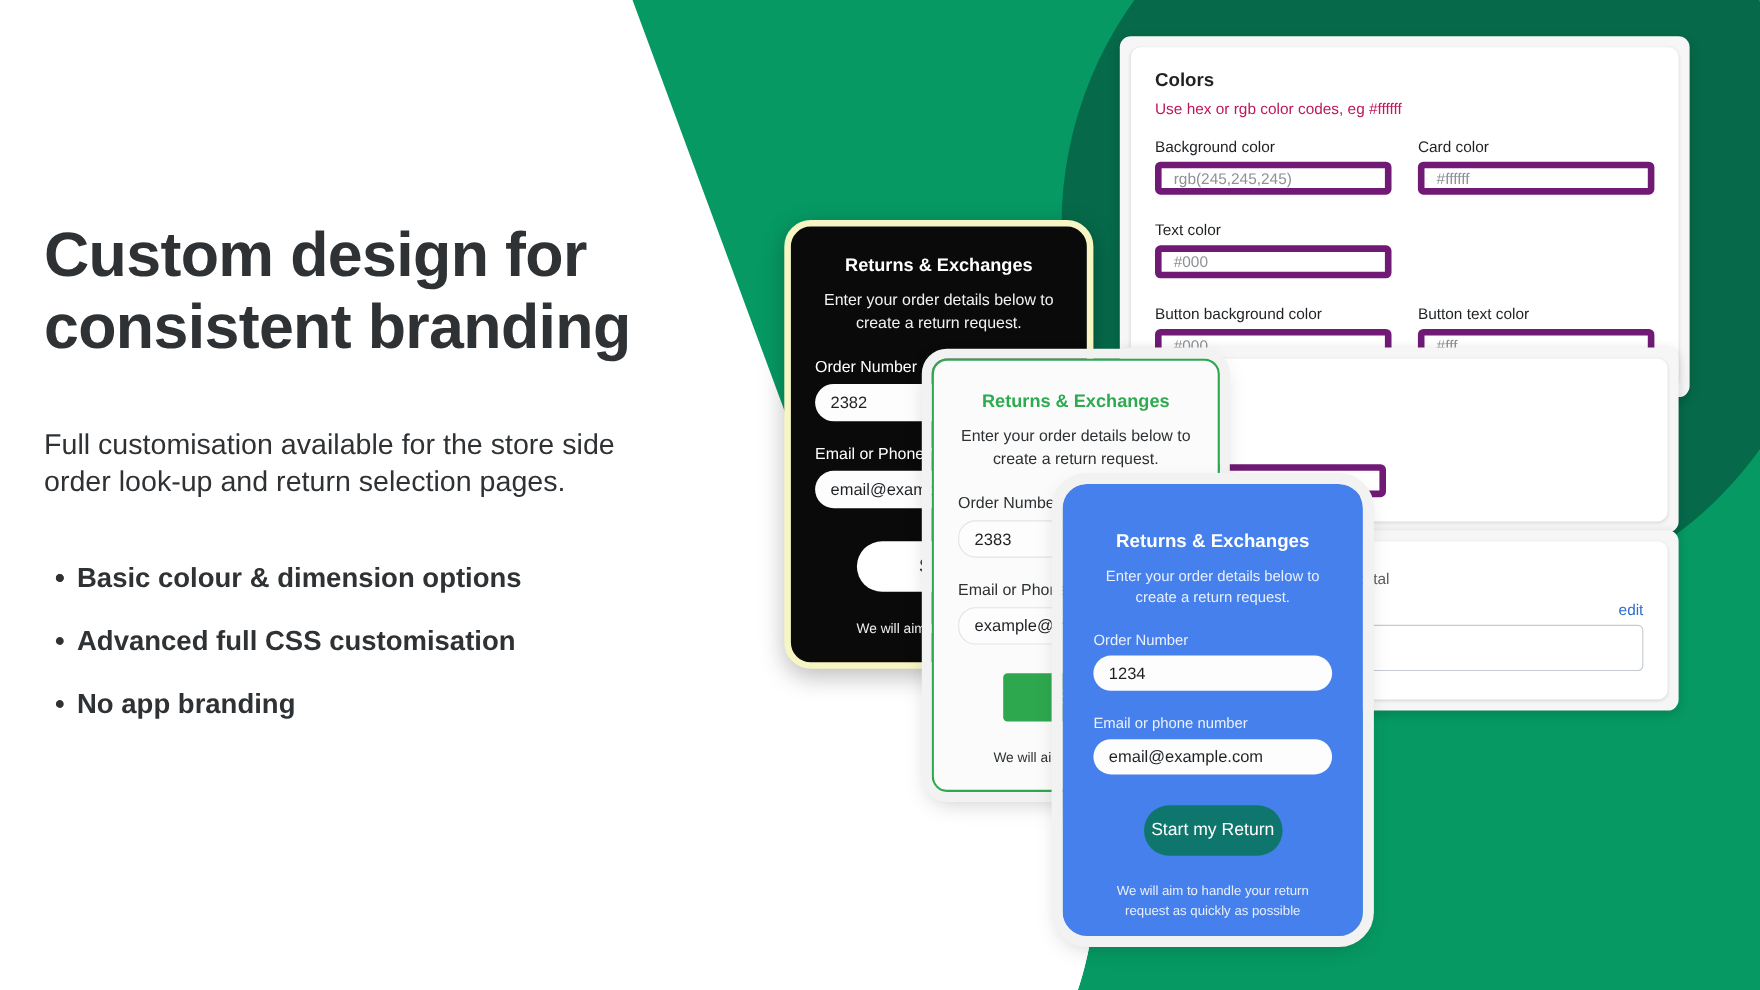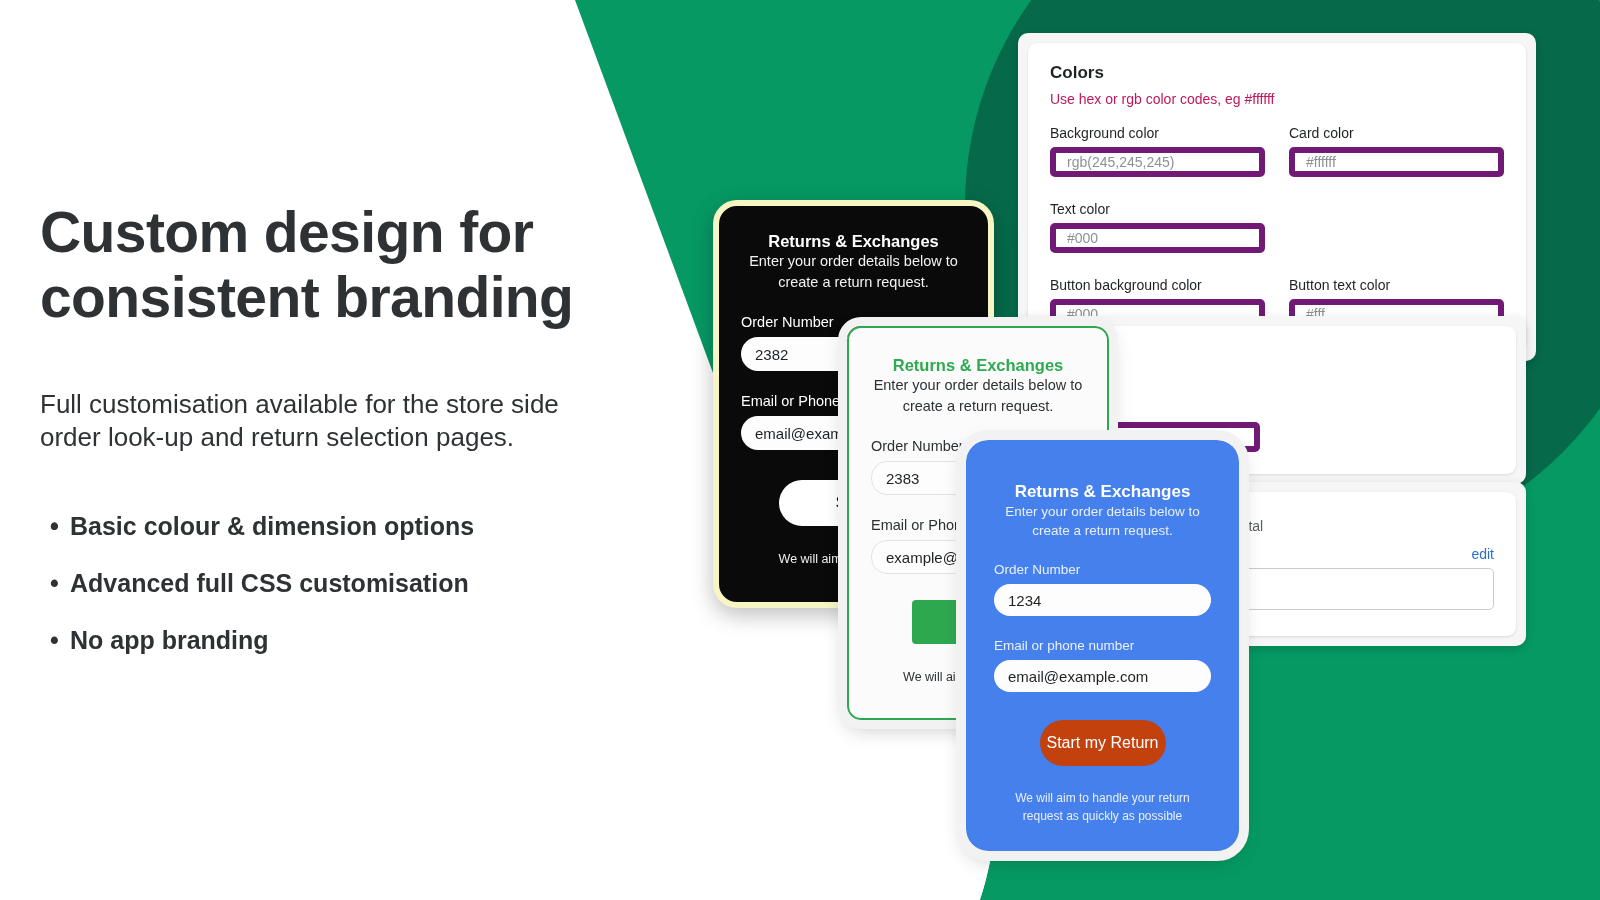--- a/index.html
+++ b/index.html
@@ -73,21 +73,21 @@
     height:42px; font-size:14px; color:#8c9196;
     display:flex; align-items:center; padding:0 11px; margin-top:6px;
     white-space:nowrap; overflow:hidden;
   }
 
   
   .phone { position:absolute; z-index:10; }
   .phone-shell { border-radius:22px; box-shadow:0 7px 22px rgba(0,0,0,.26); }
   .phone-inner { padding:26px 22px 20px 22px; }
   .ph-title { text-align:center; font-weight:bold; }
-  .ph-sub   { text-align:center; margin-top:0; line-height:1.42; }
+  .ph-sub   { text-align:center; margin-top:12px; line-height:1.42; }
   .ph-flabel{ margin-top:22px; font-size:14.5px; }
   .ph-input {
     margin-top:7px; background:#fdfdfd; display:flex; align-items:center;
     font-size:15px; color:#1f2225; height:34px; padding:0 14px;
     white-space:nowrap; overflow:hidden;
   }
   .ph-btn {
     margin:30px auto 0 auto; display:flex; align-items:center;
     justify-content:center; font-size:17px; font-weight:500;
   }
@@ -125,21 +125,21 @@
   #phone-blue { left:966px; top:440px; width:273px; height:411px; }
   #phone-blue .phone-shell {
     background:#4580ed; border-radius:22px; width:100%; height:100%;
     overflow:hidden; outline:10px solid #f2f2f2;
   }
   #phone-blue .phone-inner { padding:42px 28px 20px 28px; }
   #phone-blue .ph-title { color:#ffffff; font-size:17px; }
   #phone-blue .ph-sub   { color:#e9effb; font-size:13.5px; }
   #phone-blue .ph-flabel{ color:#eaf0fc; font-size:13.5px; }
   #phone-blue .ph-input { border-radius:22px; height:32px; }
-  #phone-blue .ph-btn   { background:#c2410c; color:#fff; width:126px; height:46px; border-radius:24px; font-size:16px; margin-top:28px; }
+  #phone-blue .ph-btn   { background:#0f766e; color:#fff; width:126px; height:46px; border-radius:24px; font-size:16px; margin-top:28px; }
   #phone-blue .ph-foot  { color:#e9effb; font-size:12px; margin-top:24px; }
 </style>
 </head>
 <body>
 
 <div id="bg">
   <svg viewBox="0 0 1600 900" xmlns="http://www.w3.org/2000/svg">
     <defs>
       <clipPath id="clipAll">
           <rect x="0" y="0" width="1600" height="900"></rect>

